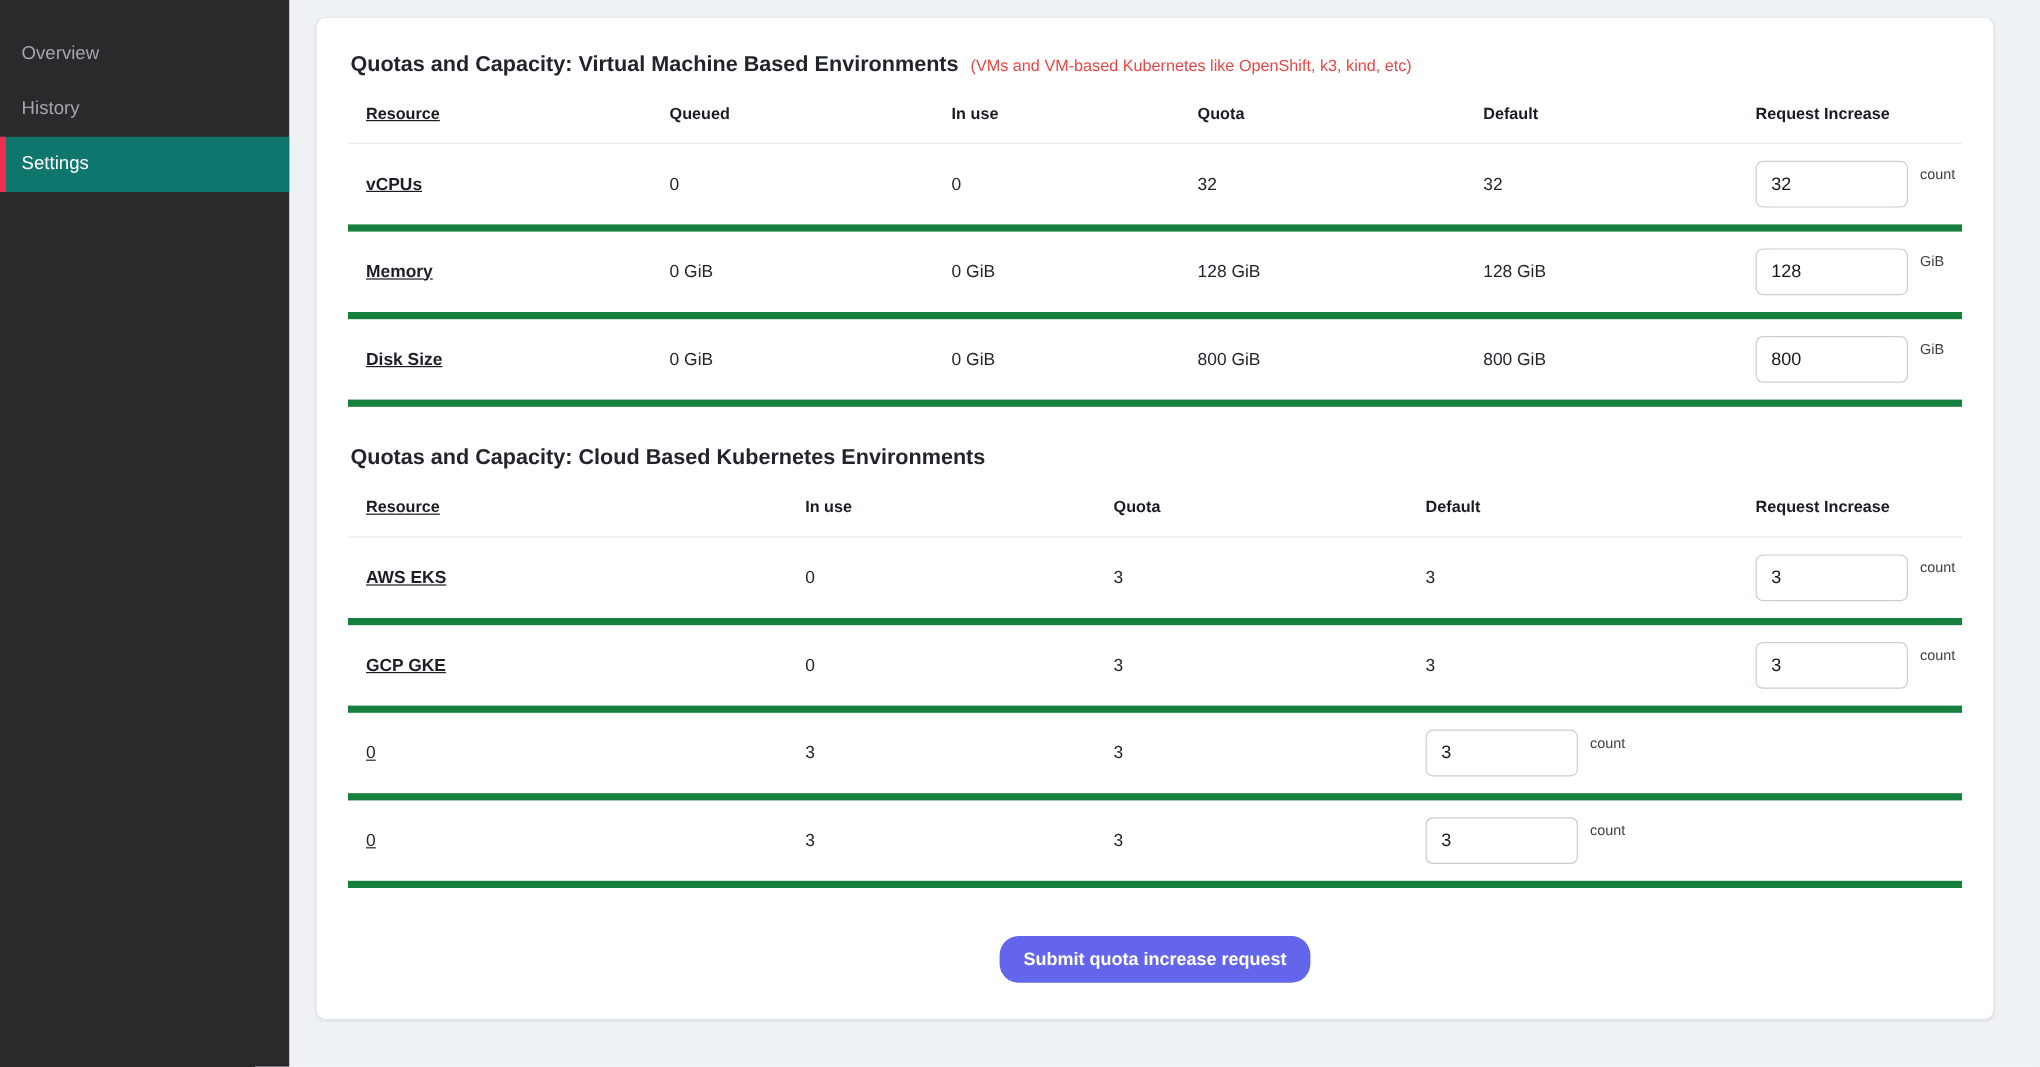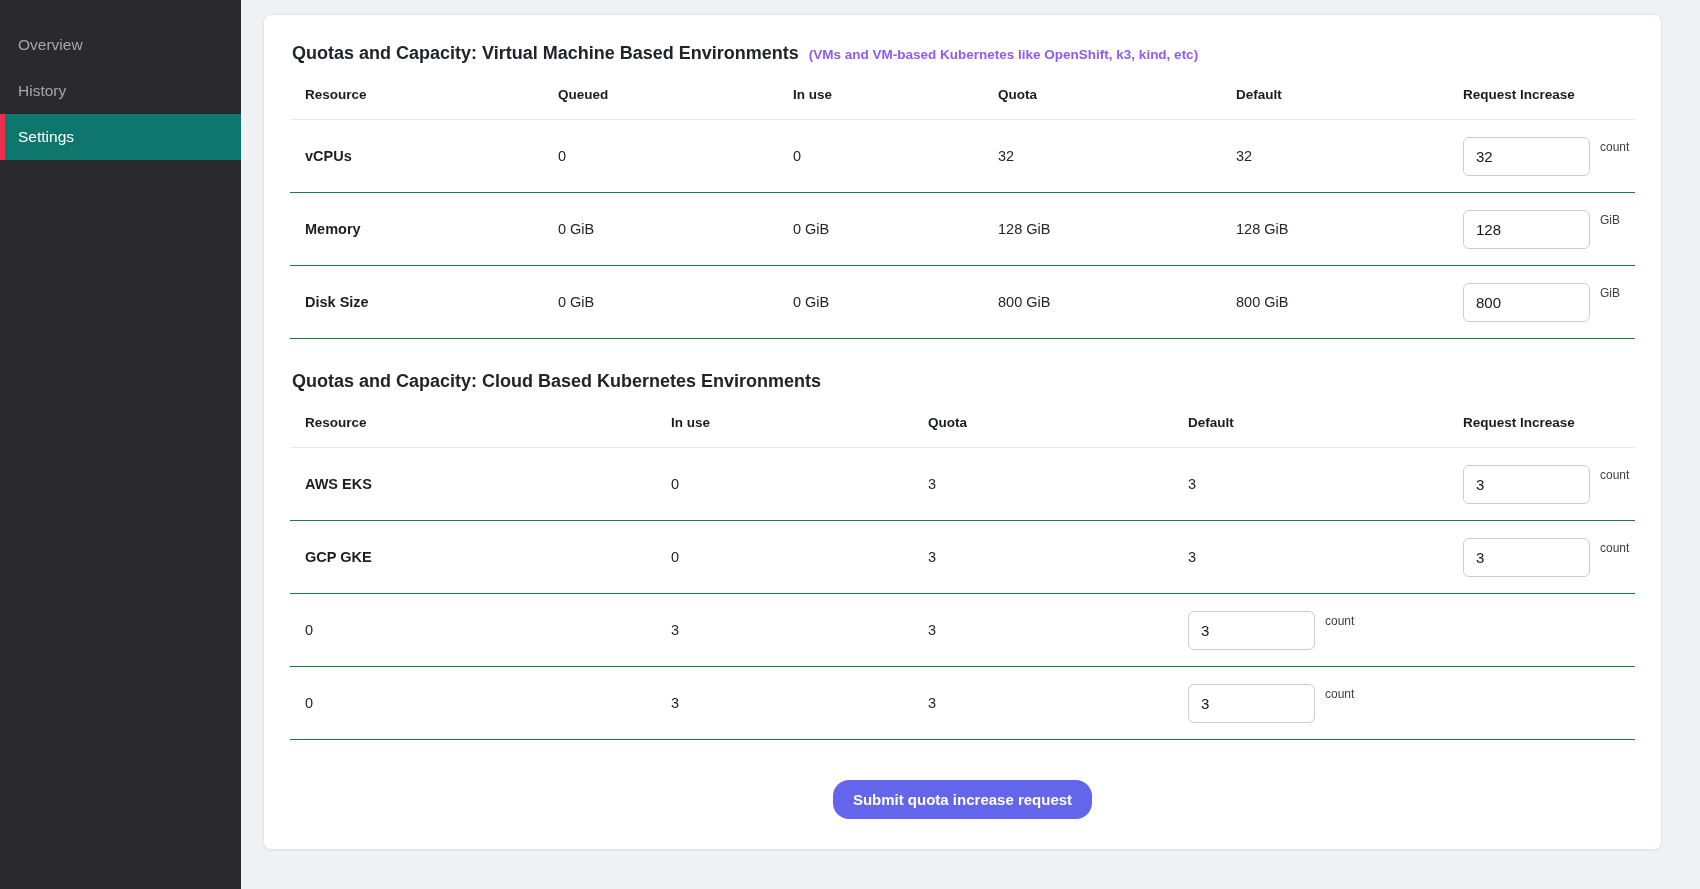--- a/index.html
+++ b/index.html
@@ -55,40 +55,40 @@
     background: #ffffff;
     border: 1px solid #e2e6ea;
     border-radius: 8px;
     box-shadow: 0 1px 2px rgba(16,24,40,.05);
     padding: 24px 26px 30px;
   }
 
   .section-head { display: flex; align-items: baseline; gap: 10px; margin: 4px 0 6px 2px; }
   .section-head.second { margin-top: 32px; }
   .section-title { font-size: 18px; font-weight: 700; color: #21242b; }
-  .section-note { font-size: 13.5px; color: #8b5cf6; font-weight: 700; }
+  .section-note { font-size: 13.5px; color: #ef4444; font-weight: 400; }
 
   .thead, .trow { display: grid; align-items: center; }
   .grid-vm  { grid-template-columns: 268px 235px 205px 238px 227px 1fr; }
   .grid-k8s { grid-template-columns: 381px 257px 260px 275px 1fr; }
 
   .thead {
     padding: 17px 0;
     border-bottom: 1px solid #e7eaee;
     font-size: 13.5px;
     font-weight: 700;
     color: #191c22;
   }
   .trow {
     height: 73px;
-    border-bottom: 1px solid #15803d;
+    border-bottom: 6px solid #15803d;
     font-size: 14.5px;
     color: #22262c;
   }
-  .cell:first-child, .hcell:first-child { padding-left: 15px; }
+  .cell:first-child, .hcell:first-child { padding-left: 15px; text-decoration: underline; }
   .resource { font-weight: 600; color: #1b1e24; }
 
   .req { display: flex; align-items: center; }
   .req-input {
     width: 127px;
     height: 39px;
     border: 1px solid #c9ced6;
     border-radius: 6px;
     padding: 0 12px;
     font-size: 15px;

